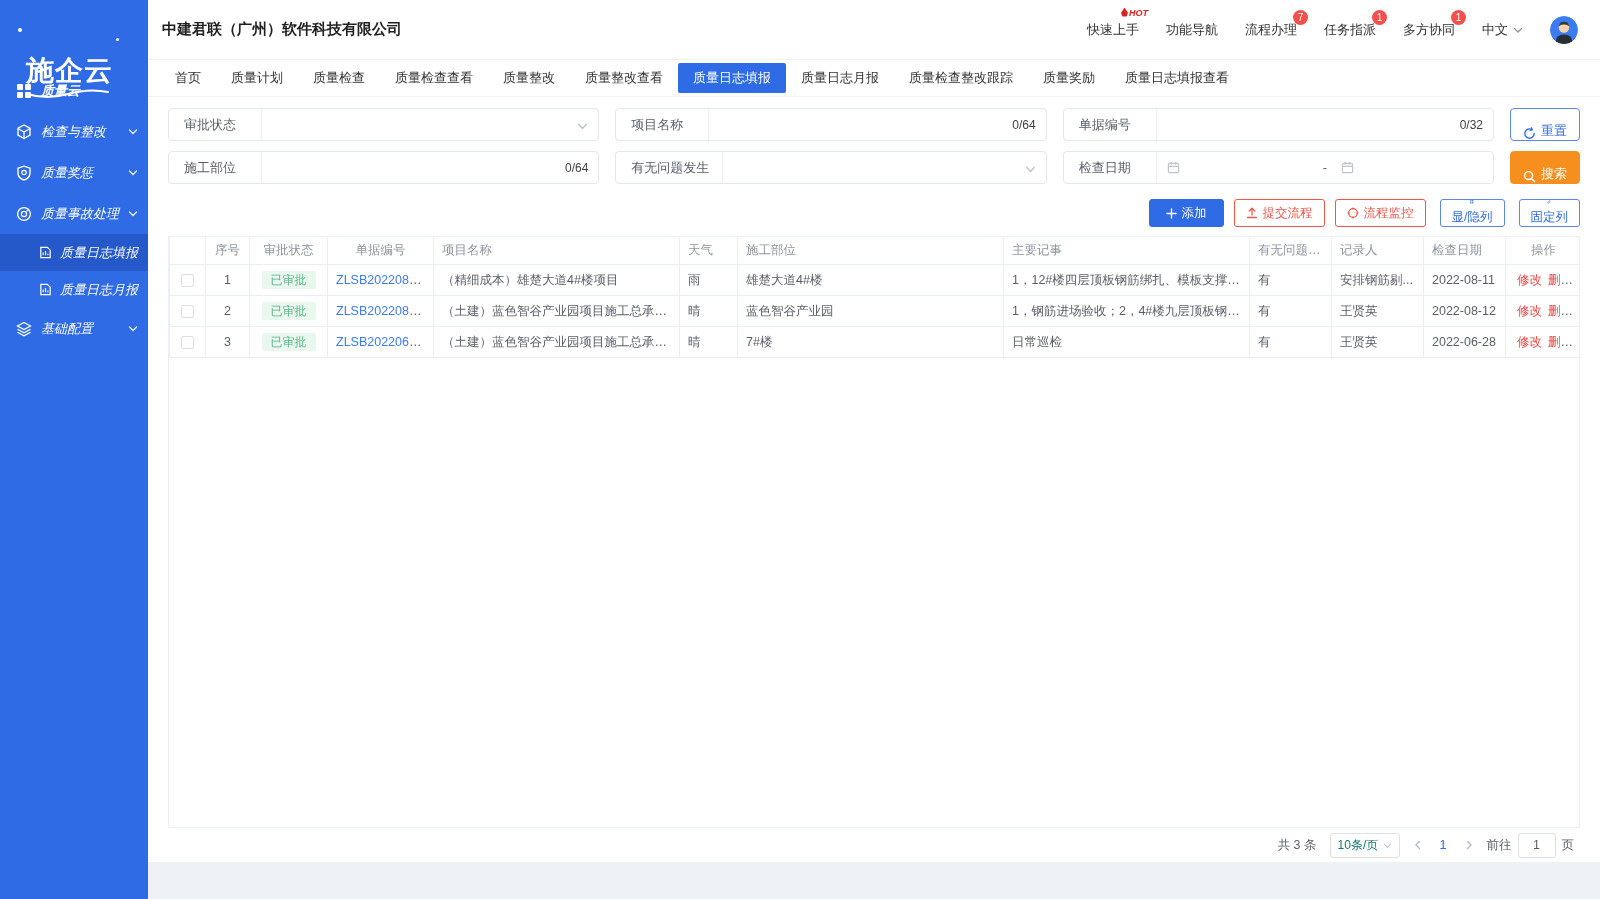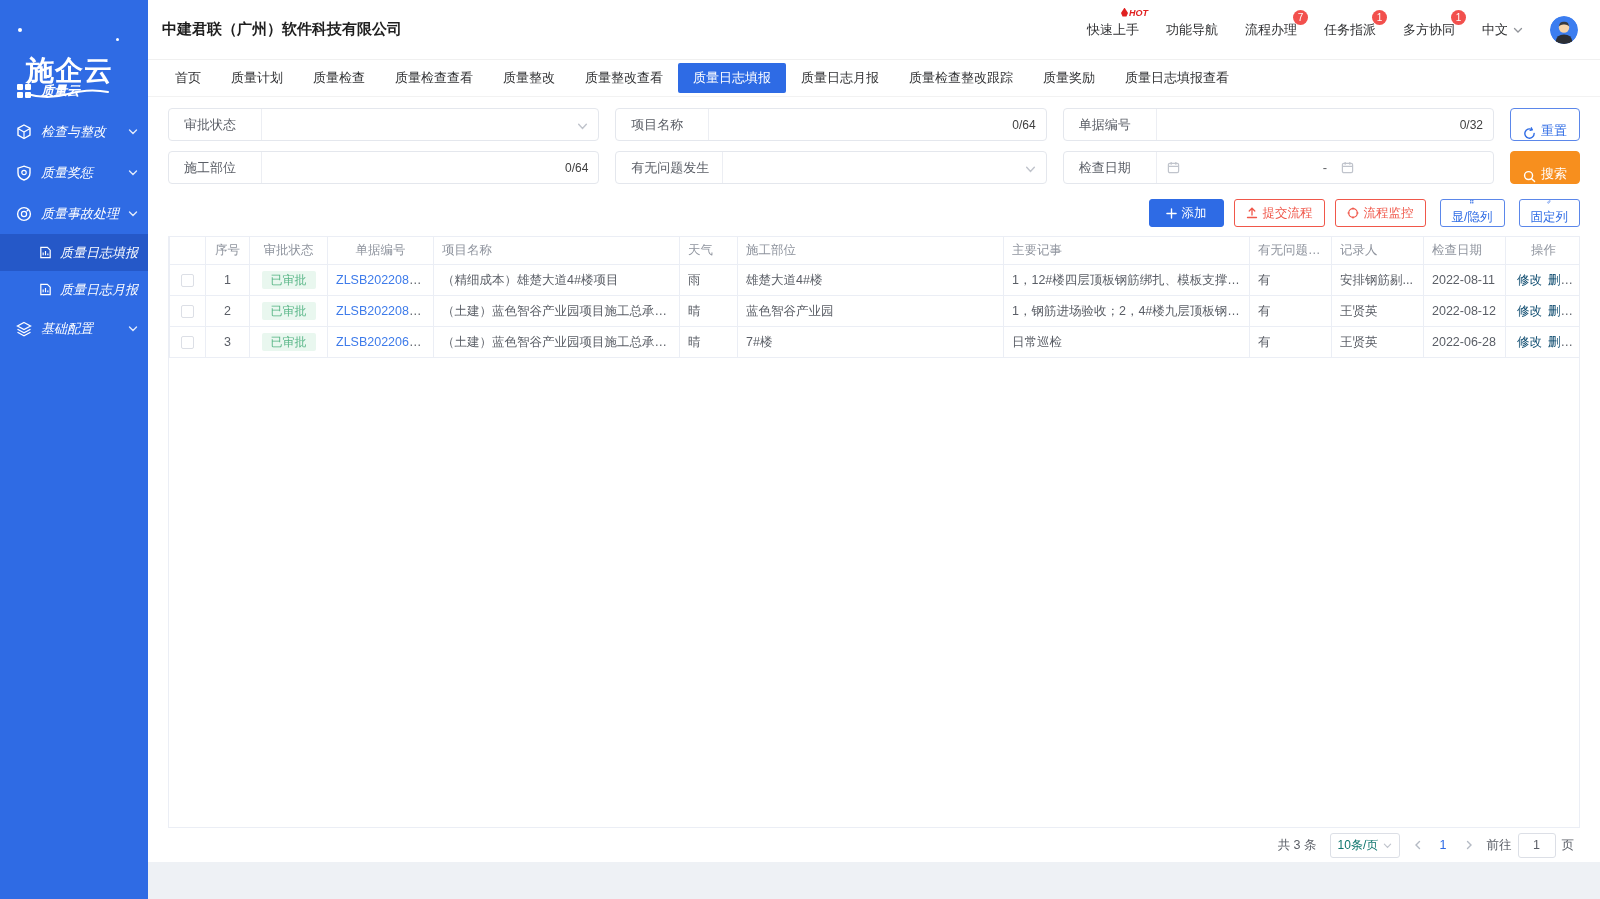--- a/index.html
+++ b/index.html
@@ -71,21 +71,21 @@
   .tablewrap { flex:1; margin:0 20px; border:1px solid #ebeef5; border-top:none; overflow:hidden; background:#fff; }
   table { width:100%; border-collapse:collapse; table-layout:fixed; }
   th,td { border:1px solid #ebeef5; font-weight:normal; font-size:12.5px; padding:0 8px; height:28px; overflow:hidden; white-space:nowrap; text-overflow:ellipsis; }
   th { color:#8f949e; }
   td { color:#5a5e66; height:31px; }
   .c { text-align:center; }
   .l { text-align:left; }
   .cb { display:inline-block; width:13px; height:13px; border:1px solid #dcdfe6; border-radius:2px; background:#fff; cursor:pointer; vertical-align:middle; }
   .stag { display:inline-block; background:#e9f7ef; color:#57b586; font-size:12px; padding:3px 9px; border-radius:2px; line-height:1; }
   .doclink { color:#3e7bea; cursor:pointer; }
-  .op { color:#0c4a6e; cursor:pointer; margin:16px 3px; }
+  .op { color:#ef4444; cursor:pointer; margin:16px 3px; }
 
   
   .pager { height:34px; display:flex; align-items:center; justify-content:flex-end; gap:13px; padding-right:26px; font-size:12.5px; color:#5a5e66; }
   .psize { display:flex; align-items:center; justify-content:space-between; width:70px; height:25px; border:1px solid #dcdfe6; border-radius:3px; padding:0 7px; font-size:12px; color:#0f766e; cursor:pointer; }
   .parrow { color:#b4bac4; cursor:pointer; font-size:12px; display:flex; }
   .pcur { color:#2e6be5; cursor:pointer; padding:0 4px; }
   .pgoto { display:flex; align-items:center; gap:6px; }
   .pgoto input { width:38px; height:25px; border:1px solid #dcdfe6; border-radius:3px; text-align:center; font-size:12.5px; color:#5a5e66; outline:none; font-family:inherit; }
 
   .bottomstrip { height:37px; background:#eef1f5; flex-shrink:0; }

